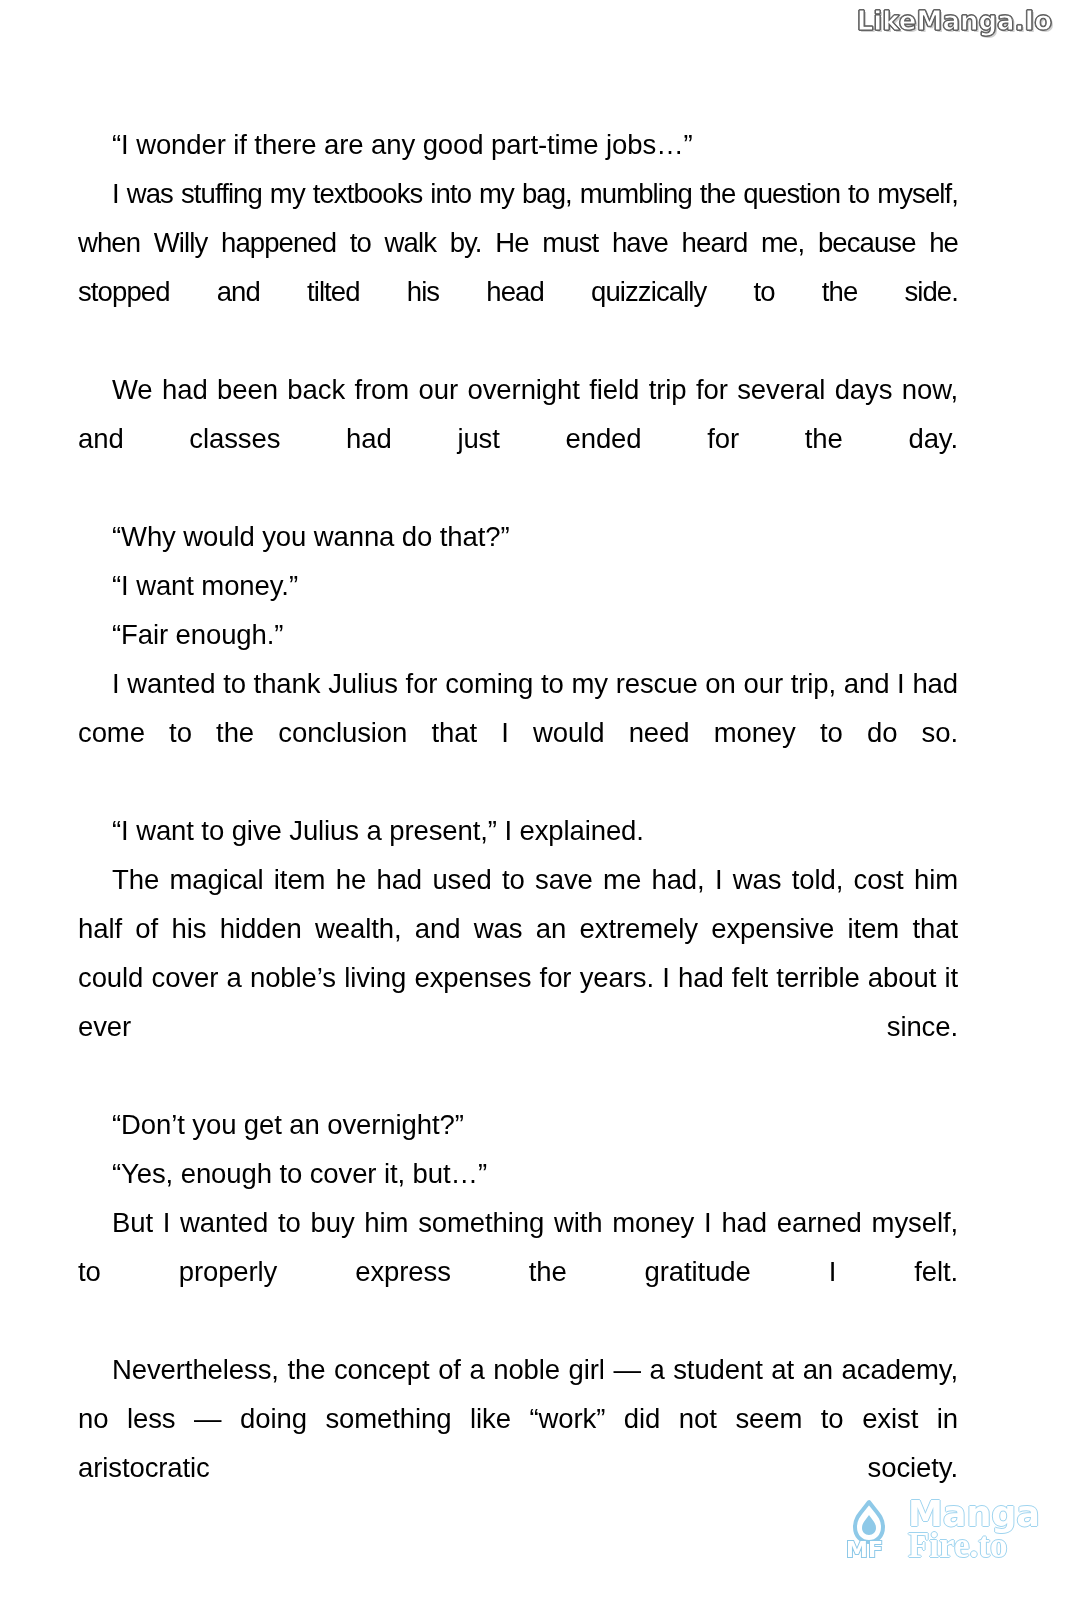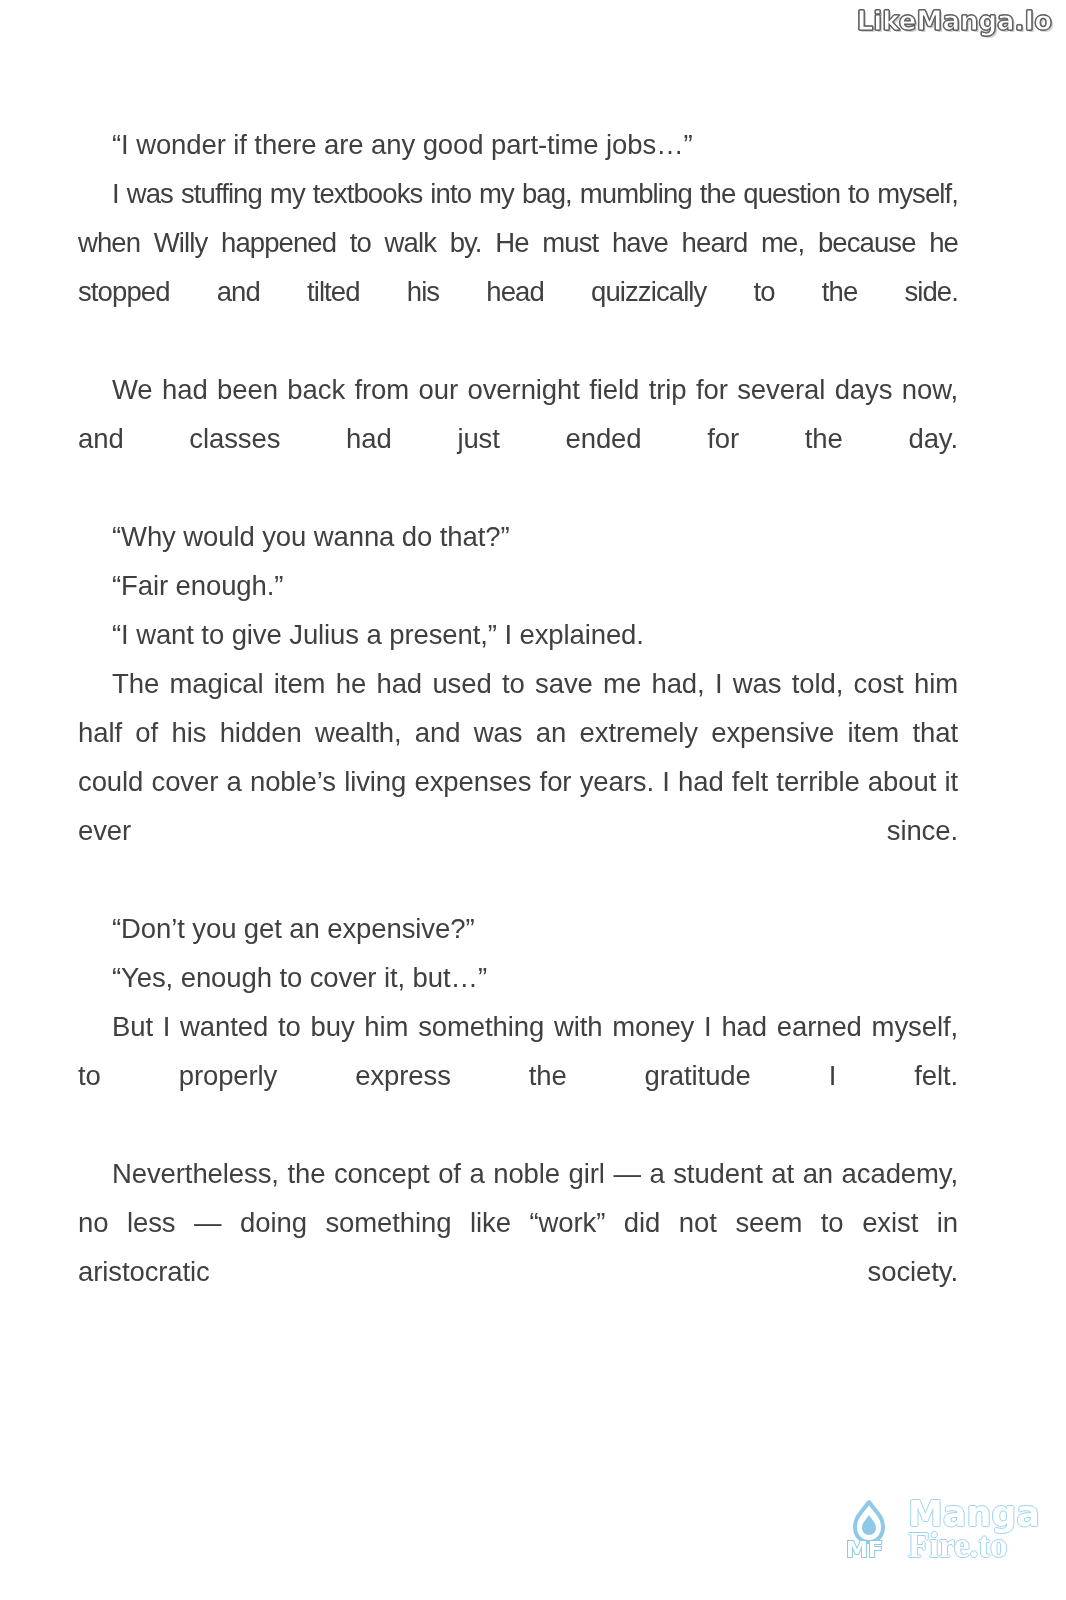--- a/index.html
+++ b/index.html
@@ -45,21 +45,21 @@
     top: 120px;
     left: 78px;
     width: 880px;
   }
   .para {
     margin: 0 0 0 0;
     font-size: 27.5px;
     line-height: 49px;
     text-align: justify;
     text-justify: inter-word;
-    color: #404040;
+    color: #000000;
     font-weight: 400;
     letter-spacing: -0.1px;
   }
   .para.indent {
     text-indent: 34px;
   }
   .para.tight {
     letter-spacing: -0.9px;
   }
   
@@ -110,24 +110,26 @@
 
 <div class="page">
 
   <div class="top-watermark">LikeManga.Io</div>
 
   <div class="text-body">
     <p class="para indent no-justify">“I wonder if there are any good part-time jobs…”</p>
     <p class="para indent tight">I was stuffing my textbooks into my bag, mumbling the question to myself, when Willy happened to walk by. He must have heard me, because he stopped and tilted his head quizzically to the side.</p>
     <p class="para indent">We had been back from our overnight field trip for several days now, and classes had just ended for the day.</p>
     <p class="para indent no-justify">“Why would you wanna do that?”</p>
+    <p class="para indent no-justify">“I want money.”</p>
     <p class="para indent no-justify">“Fair enough.”</p>
+    <p class="para indent">I wanted to thank Julius for coming to my rescue on our trip, and I had come to the conclusion that I would need money to do so.</p>
     <p class="para indent no-justify">“I want to give Julius a present,” I explained.</p>
     <p class="para indent">The magical item he had used to save me had, I was told, cost him half of his hidden wealth, and was an extremely expensive item that could cover a noble’s living expenses for years. I had felt terrible about it ever since.</p>
-    <p class="para indent no-justify">“Don’t you get an expensive?”</p>
+    <p class="para indent no-justify">“Don’t you get an overnight?”</p>
     <p class="para indent no-justify">“Yes, enough to cover it, but…”</p>
     <p class="para indent">But I wanted to buy him something with money I had earned myself, to properly express the gratitude I felt.</p>
     <p class="para indent">Nevertheless, the concept of a noble girl — a student at an academy, no less — doing something like “work” did not seem to exist in aristocratic society.</p>
   </div>
 
   <div class="mf-watermark">
     <div class="mf-mark">
       <svg width="62" height="62" viewBox="0 0 62 62" aria-hidden="true">
         <path d="M31 3 C23 14 17 18 17 28 C17 37 23 43 31 43 C39 43 45 37 45 28 C45 18 39 14 31 3 Z" fill="none" stroke="#8ec9e8" stroke-width="4" stroke-linejoin="round"></path>
         <path d="M31 16 C27 22 24 24 24 29 C24 33 27 36 31 36 C35 36 38 33 38 29 C38 24 35 22 31 16 Z" fill="#8ec9e8"></path>

